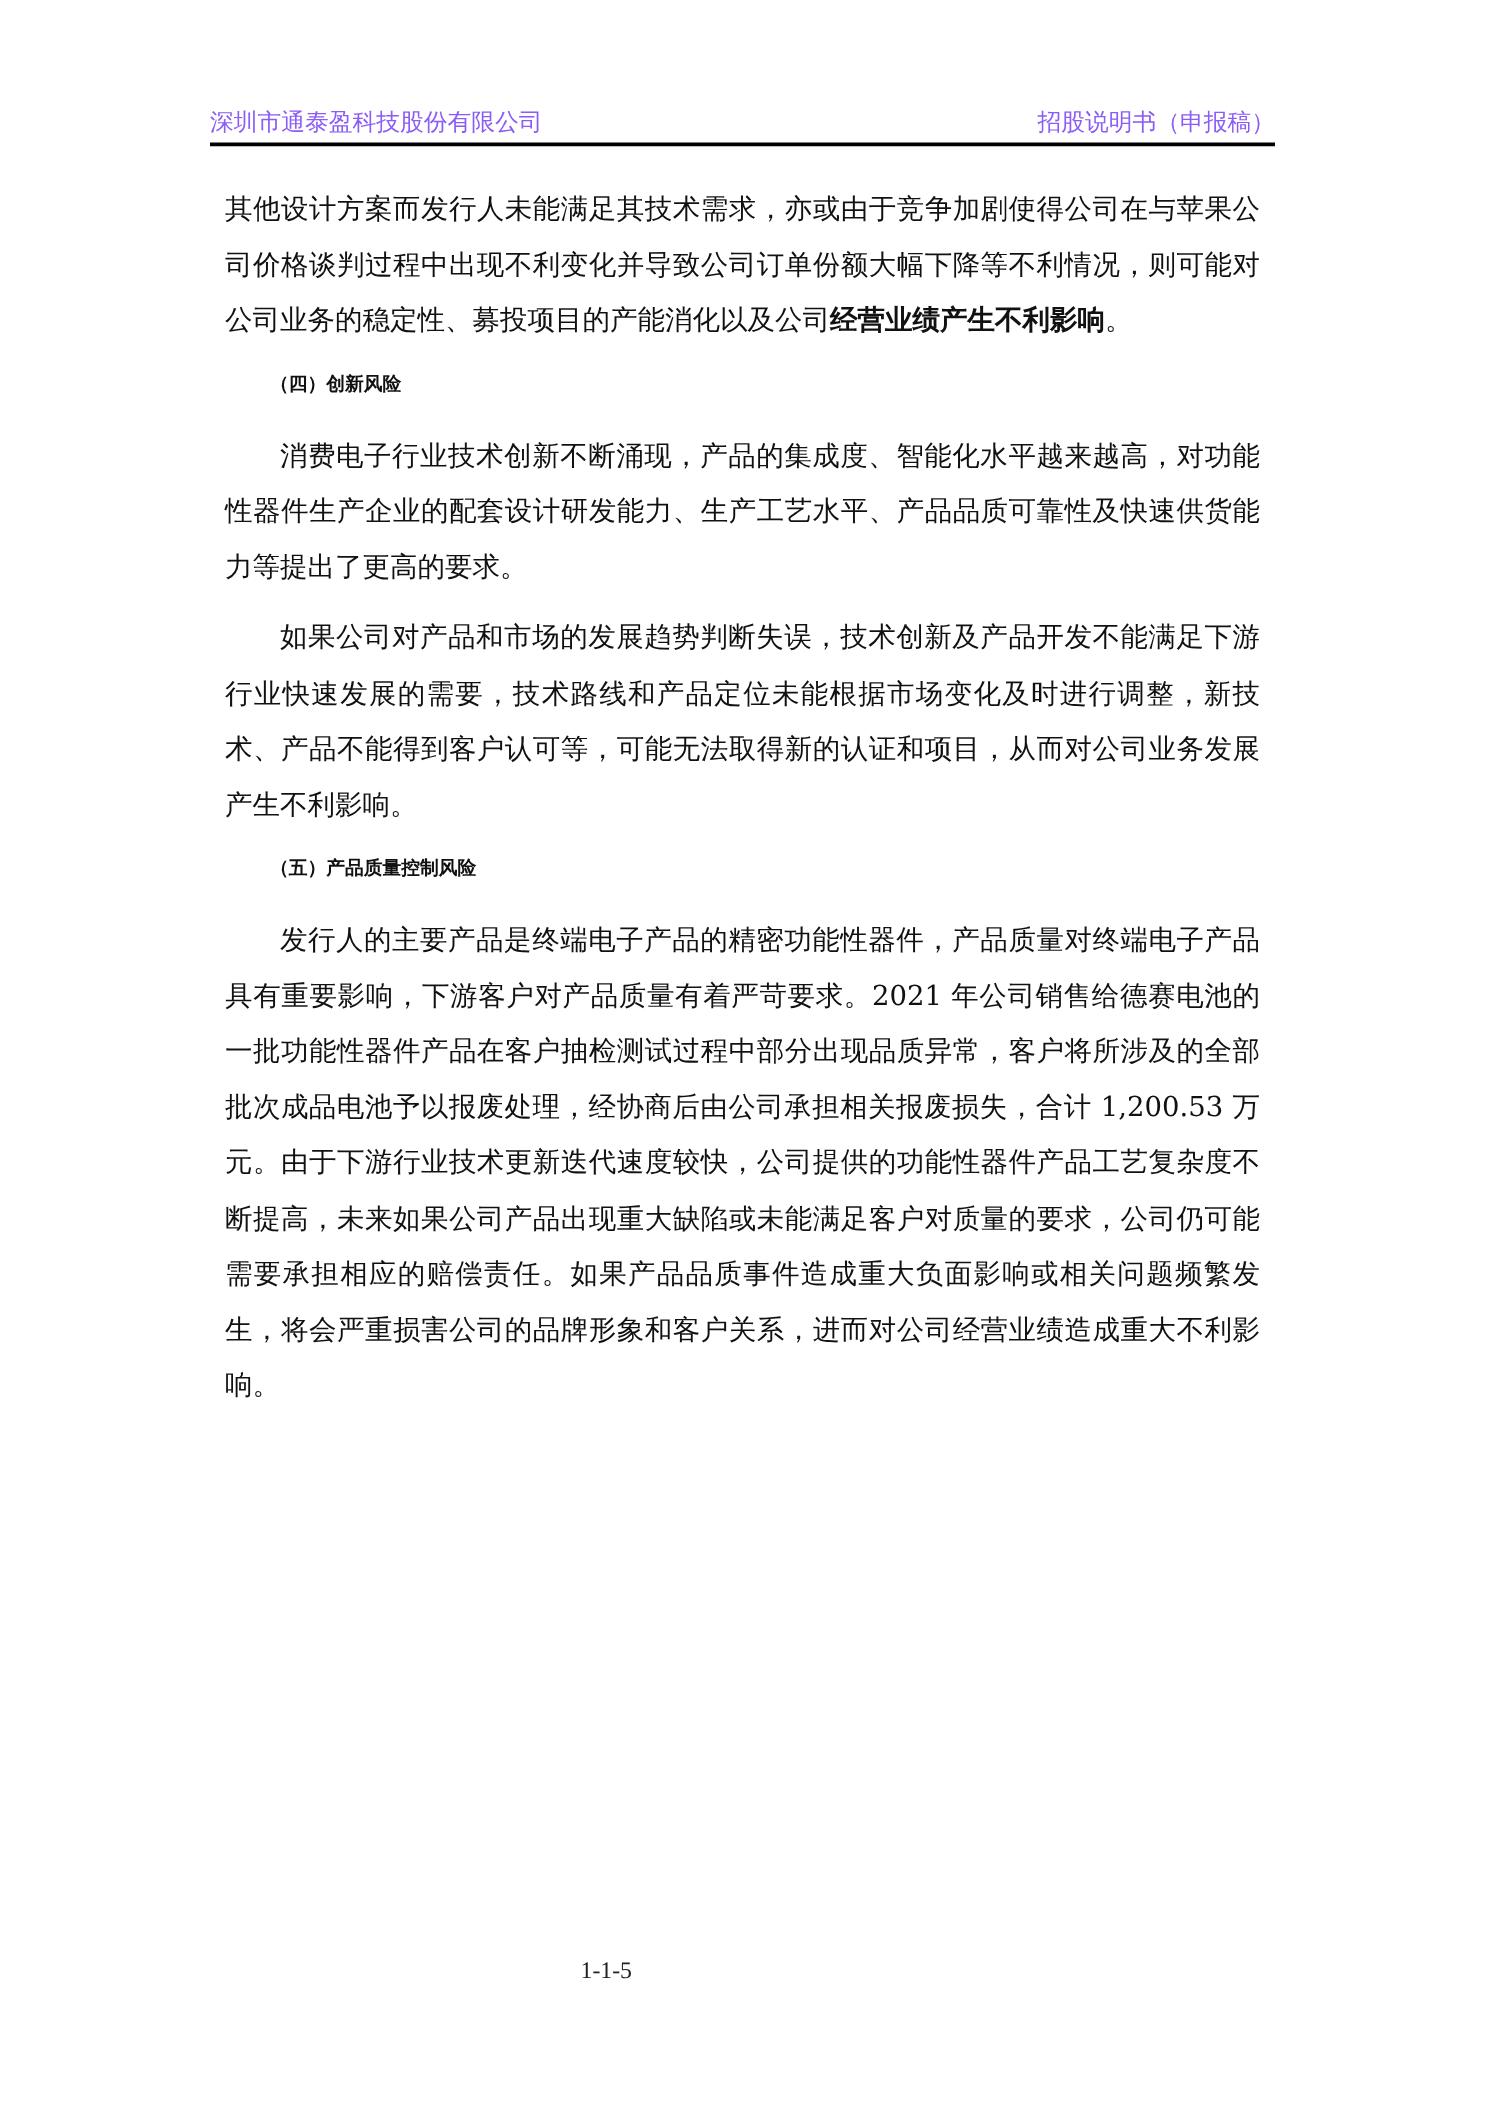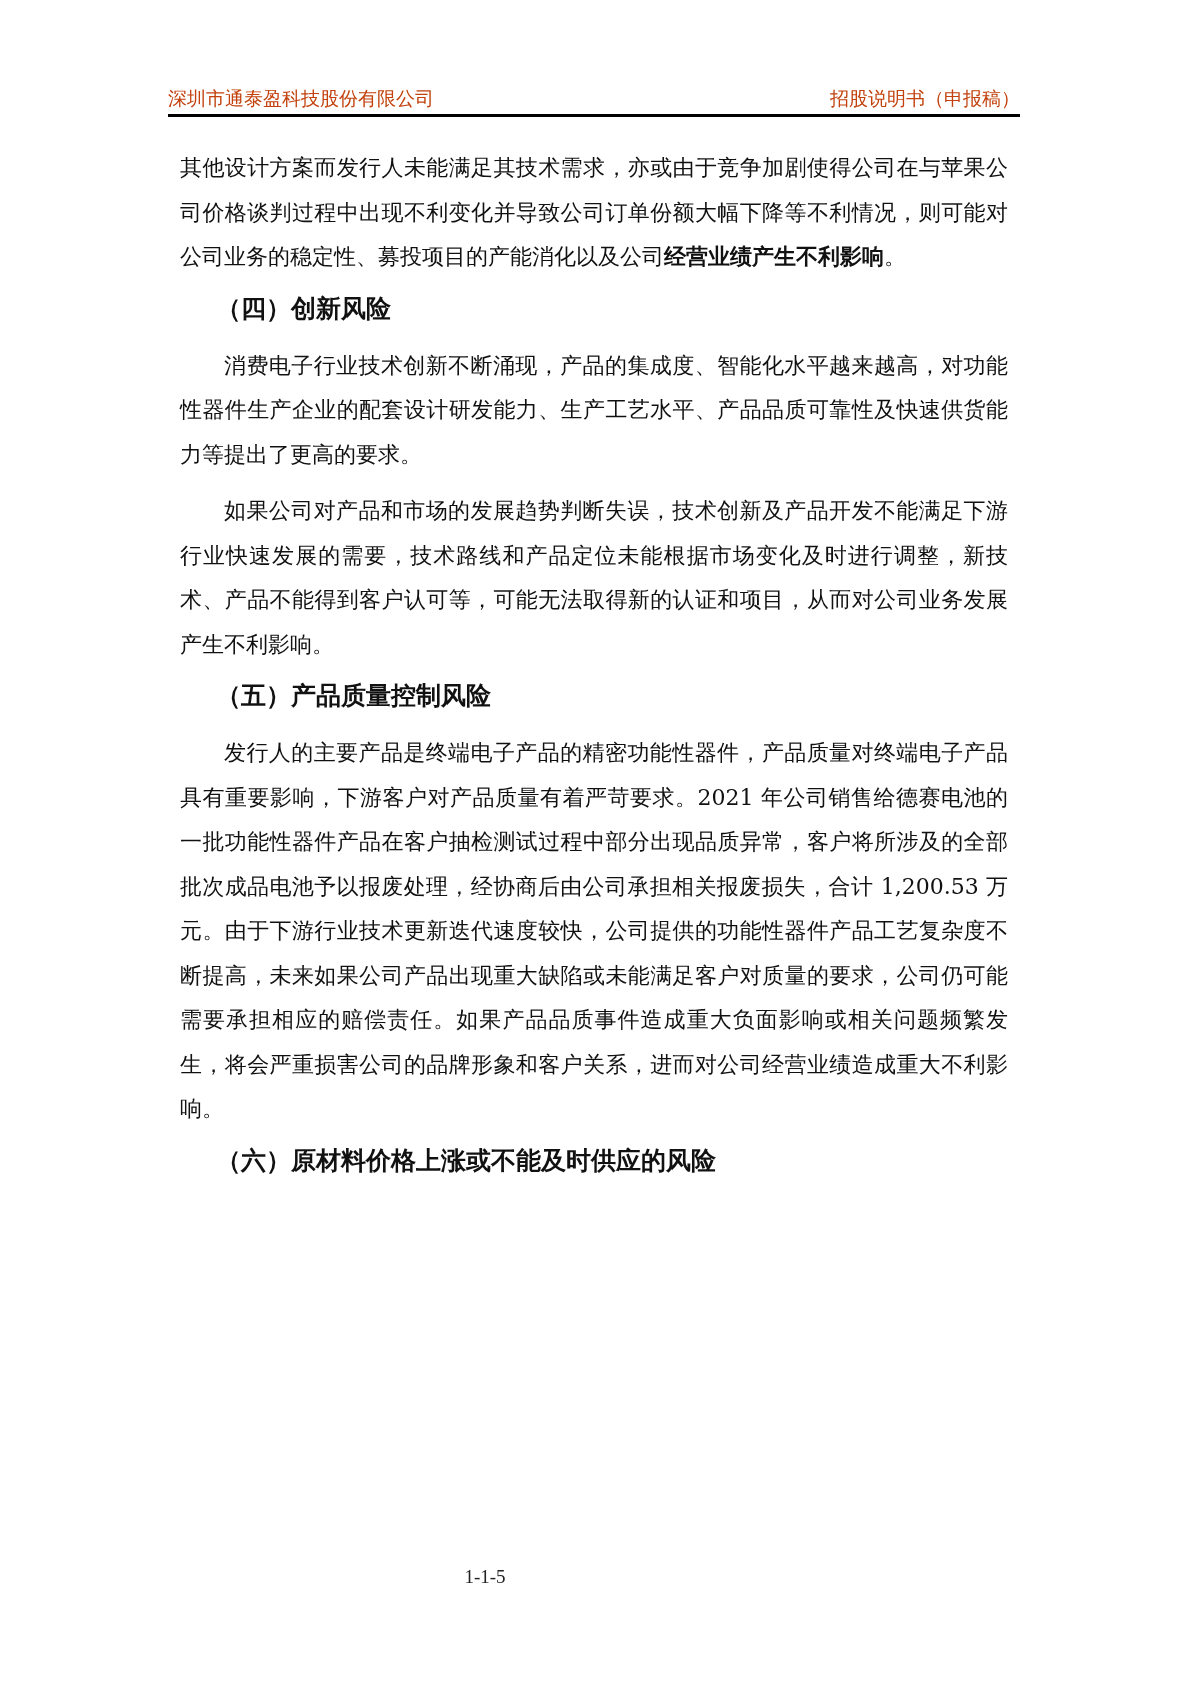--- a/index.html
+++ b/index.html
@@ -21,21 +21,21 @@
       top: 80px;
       width: 852px;
       height: 32px;
       border-bottom: 3px solid #000000;
       display: flex;
       justify-content: space-between;
       align-items: flex-end;
       font-size: 19px;
       line-height: 28px;
       padding-bottom: 2px;
-      color: #c2410c;
+      color: #8b5cf6;
     }
     .content {
       position: absolute;
       left: 168px;
       top: 134px;
       width: 852px;
       font-size: 22px;
       line-height: 44.5px;
       text-align: justify;
       text-justify: inter-character;
@@ -44,23 +44,23 @@
       margin: 12px;
     }
     .para {
       text-indent: 2em;
       margin-bottom: 6px !important;
     }
     .para.first {
       text-indent: 0;
     }
     .heading {
-      font-family: Liberation Serif, serif;
+      font-family: Liberation Mono, monospace;
       font-weight: bold;
-      font-size: 25px;
+      font-size: 15px;
       padding-left: 48px;
       margin: 4px 0 8px 0 !important;
       line-height: 46px;
     }
     .bold-inline {
       font-family: "DejaVu Sans", "Liberation Sans", sans-serif;
       font-weight: bold;
     }
     .page-footer {
       position: absolute;
@@ -84,16 +84,15 @@
 <div class="content">
   <p class="para first"><span>其他设计方案而发行人未能满足其技术需求，亦或由于竞争加剧使得公司在与苹果公司价格谈判过程中出现不利变化并导致公司订单份额大幅下降等不利情况，则可能对公司业务的稳定性、募投项目的产能消化以及公司</span><span class="bold-inline">经营业绩产生不利影响</span><span>。</span></p>
 
   <p class="heading">（四）创新风险</p>
   <p class="para">消费电子行业技术创新不断涌现，产品的集成度、智能化水平越来越高，对功能性器件生产企业的配套设计研发能力、生产工艺水平、产品品质可靠性及快速供货能力等提出了更高的要求。</p>
   <p class="para">如果公司对产品和市场的发展趋势判断失误，技术创新及产品开发不能满足下游行业快速发展的需要，技术路线和产品定位未能根据市场变化及时进行调整，新技术、产品不能得到客户认可等，可能无法取得新的认证和项目，从而对公司业务发展产生不利影响。</p>
 
   <p class="heading">（五）产品质量控制风险</p>
   <p class="para">发行人的主要产品是终端电子产品的精密功能性器件，产品质量对终端电子产品具有重要影响，下游客户对产品质量有着严苛要求。2021 年公司销售给德赛电池的一批功能性器件产品在客户抽检测试过程中部分出现品质异常，客户将所涉及的全部批次成品电池予以报废处理，经协商后由公司承担相关报废损失，合计 1,200.53 万元。由于下游行业技术更新迭代速度较快，公司提供的功能性器件产品工艺复杂度不断提高，未来如果公司产品出现重大缺陷或未能满足客户对质量的要求，公司仍可能需要承担相应的赔偿责任。如果产品品质事件造成重大负面影响或相关问题频繁发生，将会严重损害公司的品牌形象和客户关系，进而对公司经营业绩造成重大不利影响。</p>
 
-  <p class="heading">（六）原材料价格上涨或不能及时供应的风险</p>
 </div>
 
 <div class="page-footer">1-1-5</div>
 
 </body></html>

